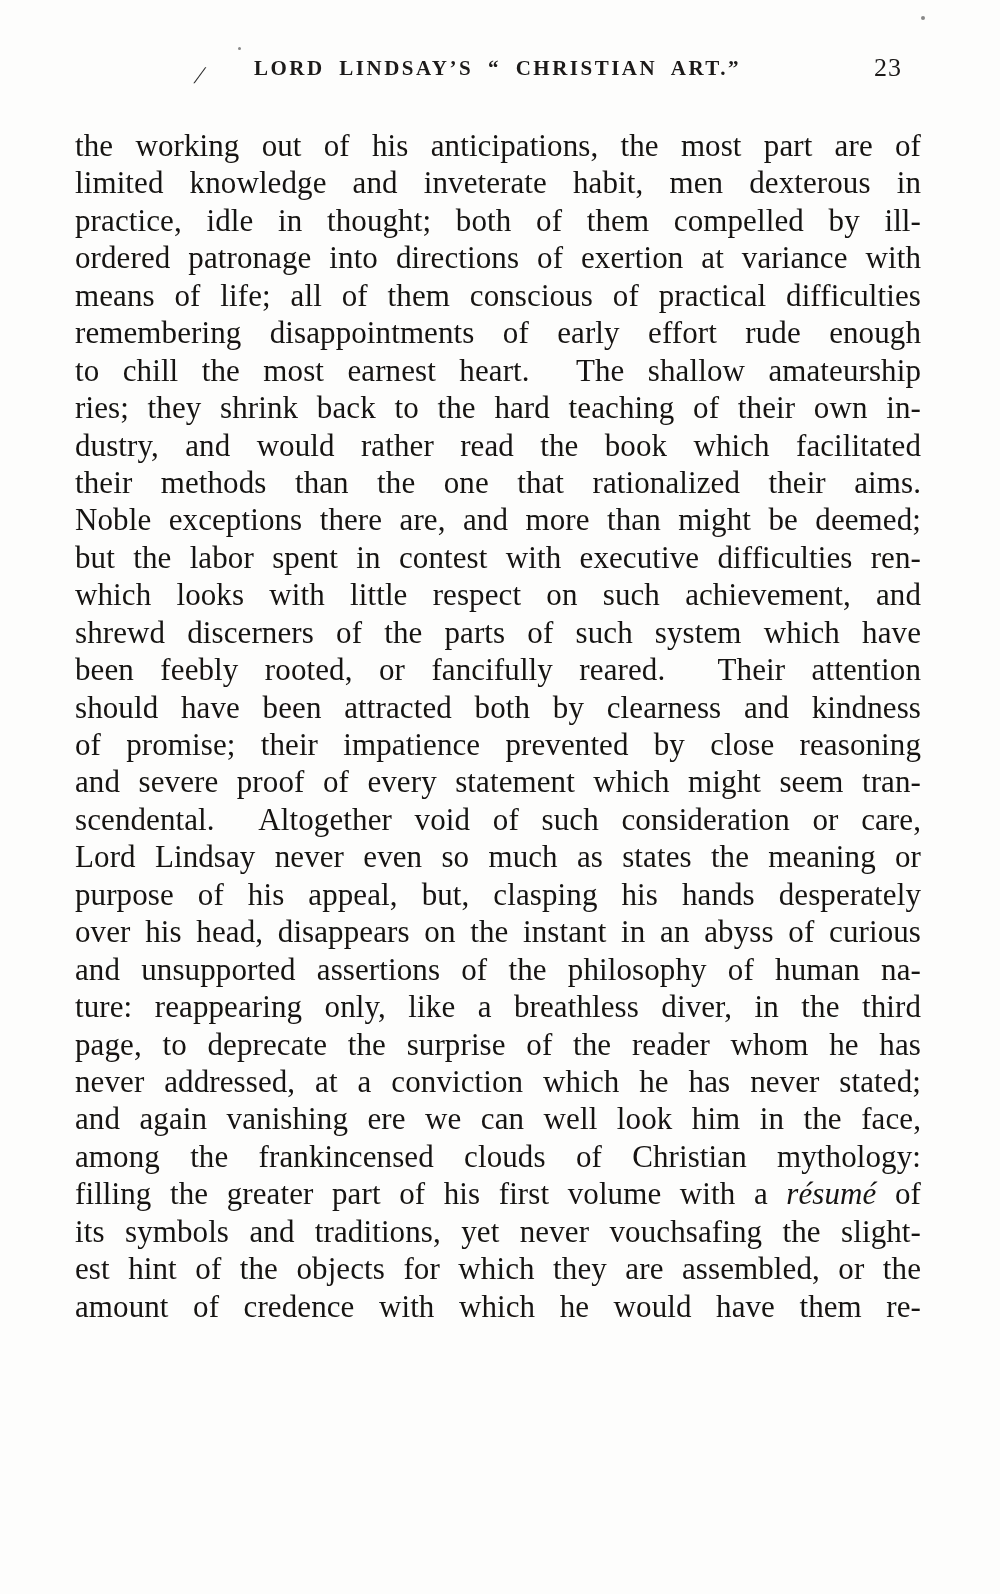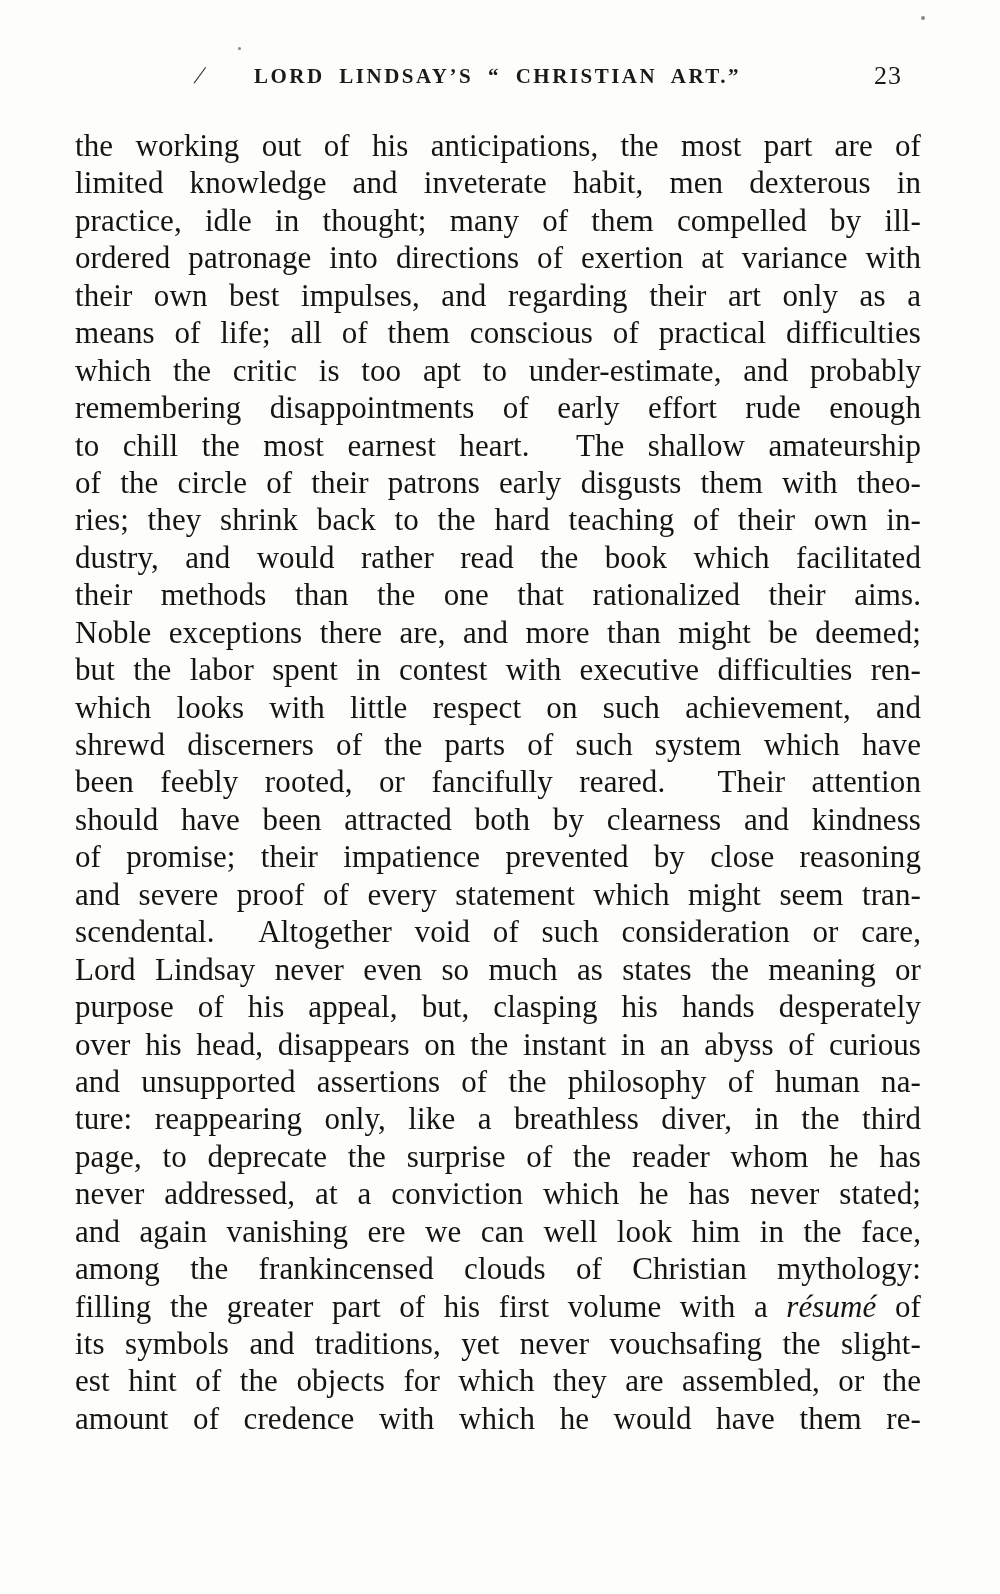--- a/index.html
+++ b/index.html
@@ -10,21 +10,21 @@
     color: #171514;
     overflow: hidden;
   }
   .page {
     position: relative;
     width: 1000px; height: 1594px;
     background: #fdfdfc;
   }
   .header {
     position: absolute;
-    top: 64px; left: 75px; width: 845px;
+    top: 56px; left: 75px; width: 845px;
     text-align: center;
   }
   .running-title {
     font-size: 21px;
     letter-spacing: 2.5px;
     word-spacing: 7px;
     font-weight: bold;
     color: #1c1a19;
   }
   .page-number {
@@ -76,28 +76,25 @@
   <div class="artifact-slash">/</div>
 
   <div class="header">
     <span class="running-title">LORD LINDSAY’S “ CHRISTIAN ART.”</span>
     <span class="page-number">23</span>
   </div>
 
   <div class="body-text" id="body-text">
       <div class="line">the working out of his anticipations, the most part are of</div>
       <div class="line">limited knowledge and inveterate habit, men dexterous in</div>
-      <div class="line">practice, idle in thought; many of them compelled by ill-</div>
+      <div class="line">practice, idle in thought; both of them compelled by ill-</div>
       <div class="line">ordered patronage into directions of exertion at variance with</div>
-      <div class="line">their own best impulses, and regarding their art only as a</div>
       <div class="line">means of life; all of them conscious of practical difficulties</div>
-      <div class="line">which the critic is too apt to under-estimate, and probably</div>
       <div class="line">remembering disappointments of early effort rude enough</div>
       <div class="line">to chill the most earnest heart.&nbsp; The shallow amateurship</div>
-      <div class="line">of the circle of their patrons early disgusts them with theo-</div>
       <div class="line">ries; they shrink back to the hard teaching of their own in-</div>
       <div class="line">dustry, and would rather read the book which&nbsp;facilitated</div>
       <div class="line">their methods than the one that rationalized their aims.</div>
       <div class="line">Noble exceptions there are, and more than might be deemed;</div>
       <div class="line">but the labor spent in contest with executive difficulties ren-</div>
       <div class="line">which looks with little respect on such achievement, and</div>
       <div class="line">shrewd discerners of the parts of such system which have</div>
       <div class="line">been feebly rooted, or fancifully reared.&nbsp; Their attention</div>
       <div class="line">should have been attracted both by clearness and kindness</div>
       <div class="line">of promise; their impatience prevented by close reasoning</div>

